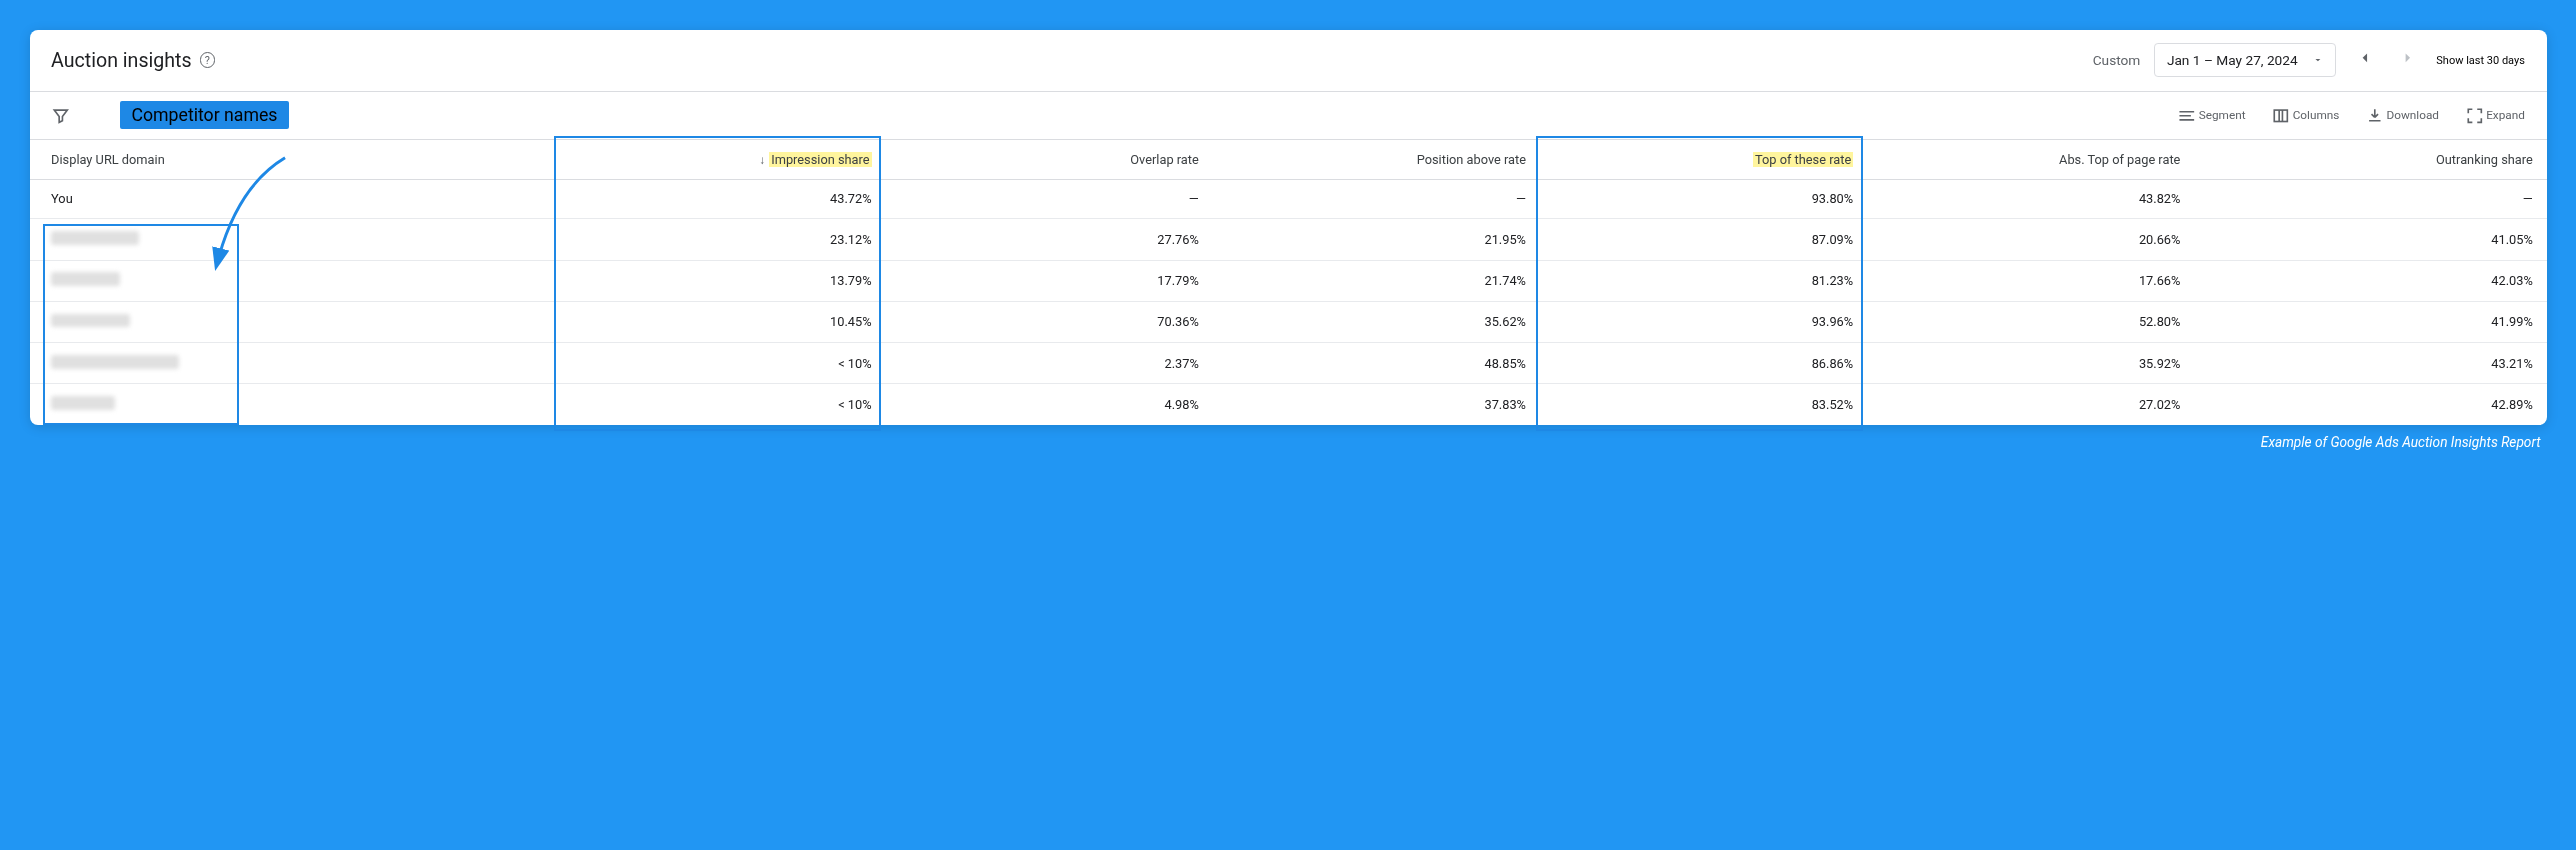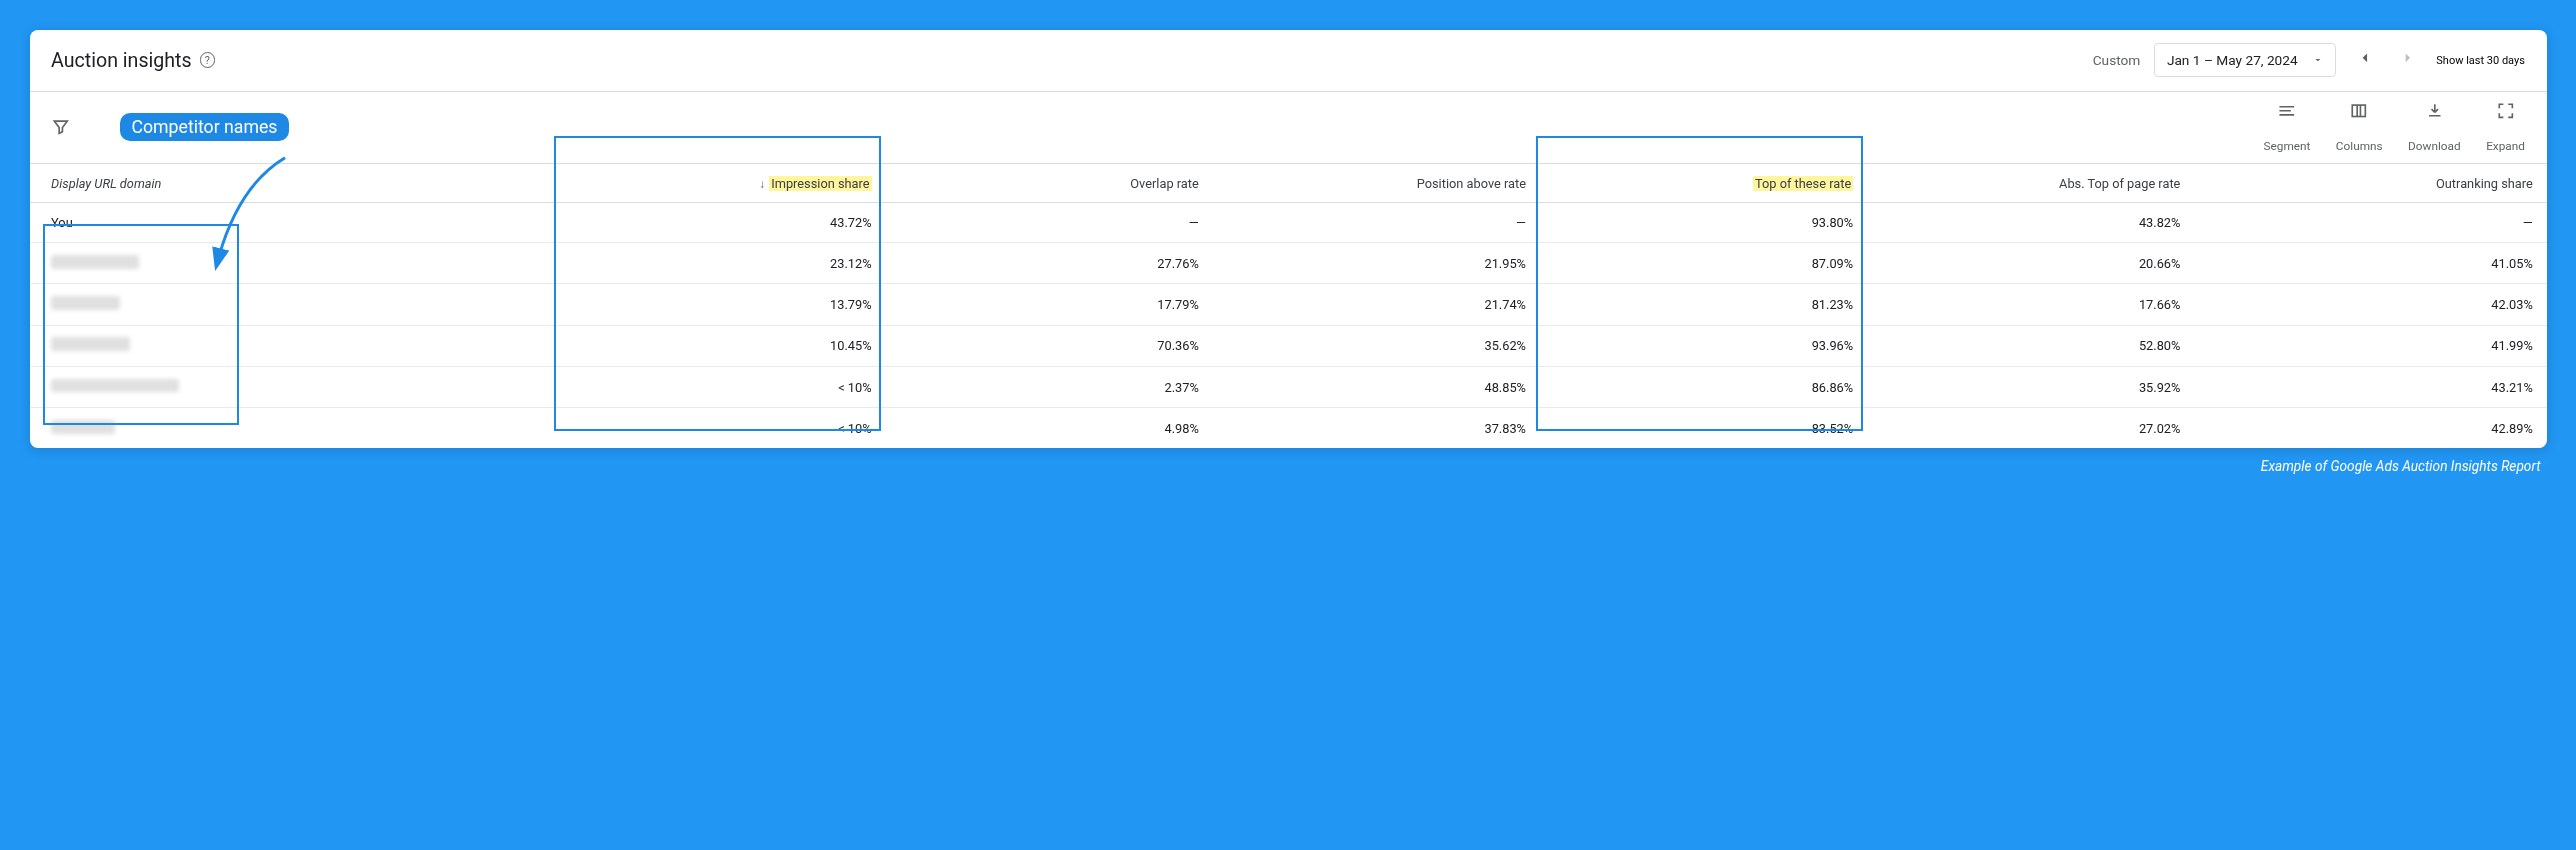--- a/index.html
+++ b/index.html
@@ -72,44 +72,44 @@
     padding: 9.8px 21.6px 9.8px 21.6px;
     position: relative;
     min-height: 47px;
   }
   .filter-icon {
     color: #5f6368;
     width: 19.6px; height: 19.6px;
   }
   .anno-badge {
     background: #1e88e5;
-    color: #ffffff;
+    color: #000000;
     padding: 3.9px 11.8px;
     font-size: 17.7px;
-    border-radius: 10px;
+    border-radius: 2px;
     margin-left: 49px;
   }
   .anno-center {
     position: absolute;
     left: 50%;
     transform: translateX(-50%);
     color: #1e88e5;
     font-size: 19.6px;
     font-weight: 400;
   }
   .tool-actions {
     margin-left: auto;
     display: flex;
     gap: 25.5px;
   }
   .tool-btn {
     display: flex;
-    flex-direction: column;
-    align-items: center;
-    gap: 18px;
+    flex-direction: row;
+    align-items: center;
+    gap: 2px;
     color: #5f6368;
     font-size: 11.8px;
     cursor: pointer;
   }
   .tool-btn svg, .tool-btn .ico { width: 19.6px; height: 19.6px; }
   
   table {
     width: 100%;
     border-collapse: collapse;
     font-size: 12.8px;
@@ -117,21 +117,21 @@
   }
   thead th {
     text-align: right;
     font-weight: 400;
     color: #3c4043;
     padding: 11.8px 13.7px;
     border-top: 1px solid #dadce0;
     border-bottom: 1px solid #dadce0;
     background: #fff;
   }
-  thead th:first-child { text-align: left; padding-left: 21.6px; font-style: italic; }
+  thead th:first-child { text-align: left; padding-left: 21.6px; }
   tbody td {
     text-align: right;
     padding: 11.8px 13.7px;
     border-bottom: 1px solid #e8eaed;
   }
   tbody td:first-child { text-align: left; padding-left: 21.6px; }
   tbody tr:last-child td { border-bottom: none; }
   .hl {
     background: #fff59d;
     padding: 0 2px;

